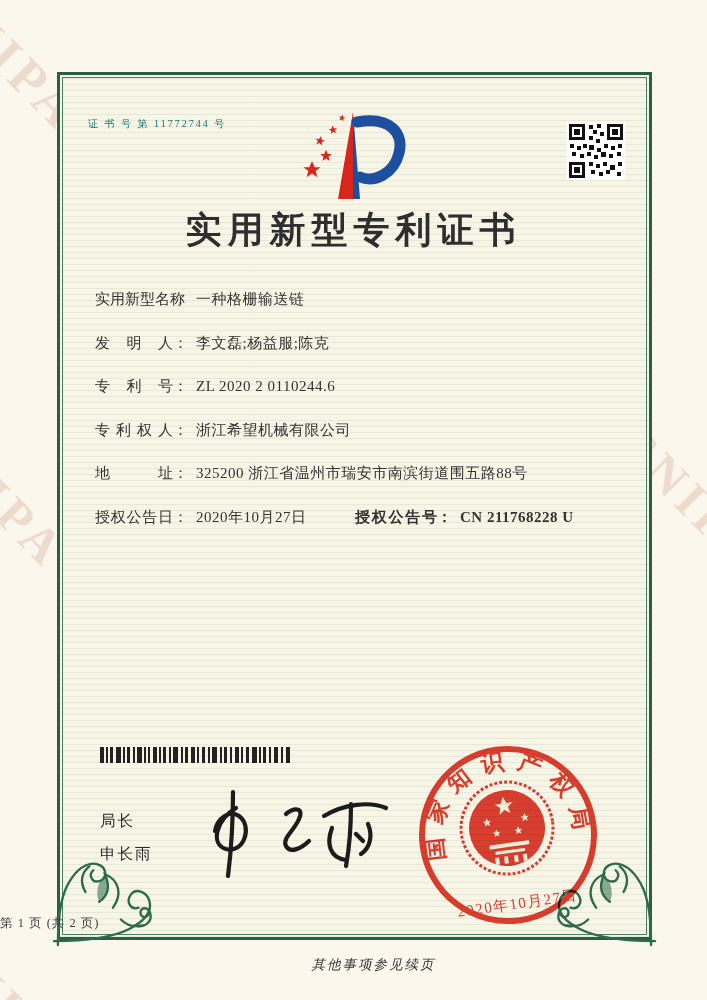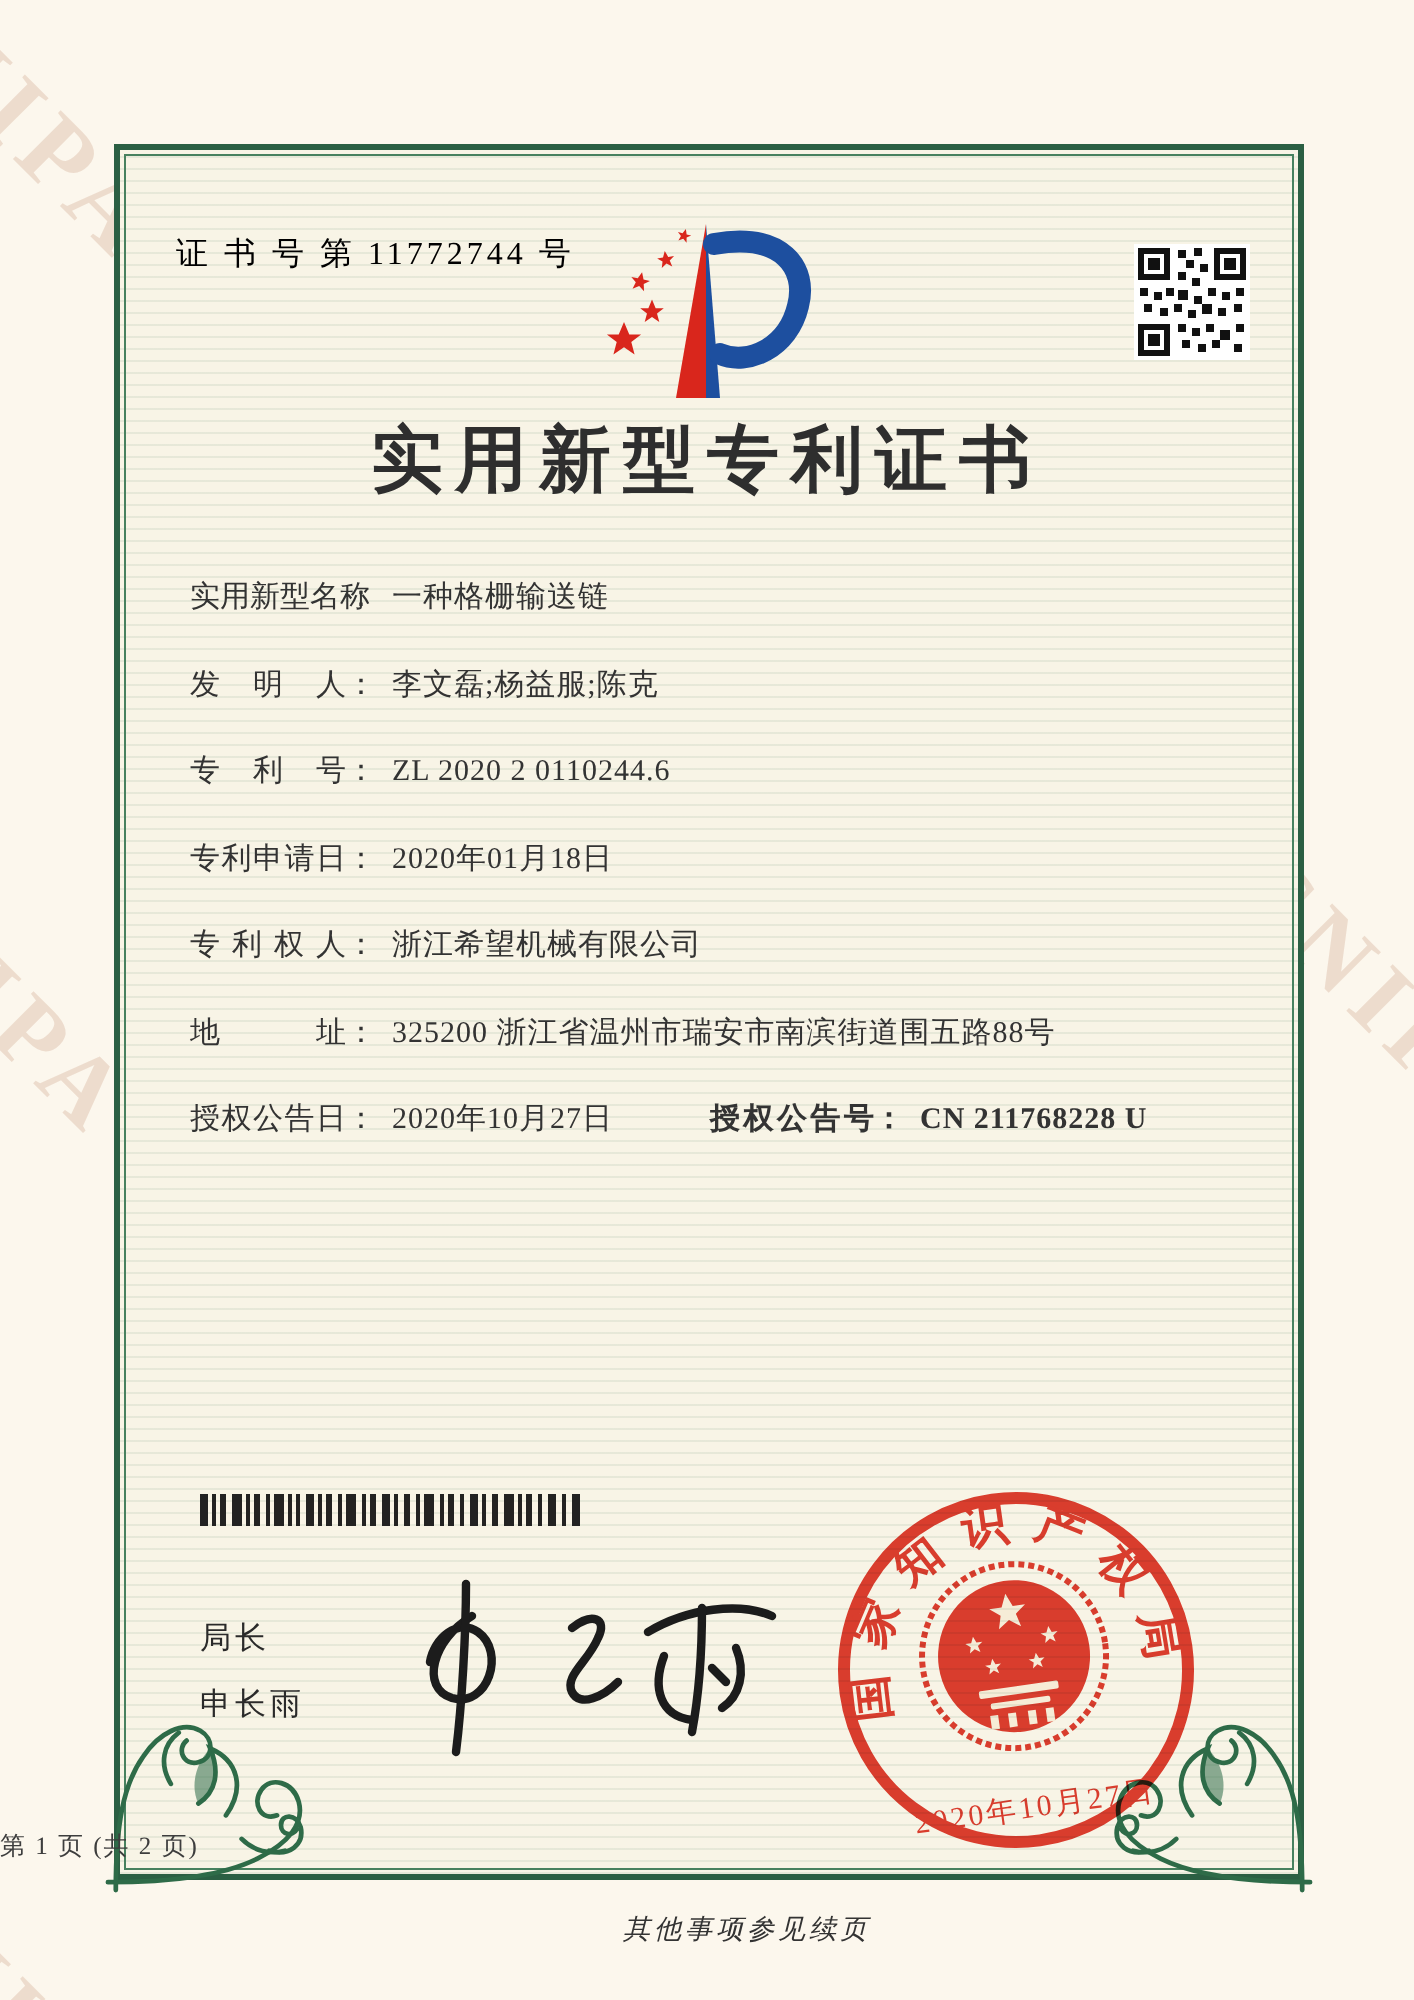--- a/index.html
+++ b/index.html
@@ -14,42 +14,42 @@
          border:3px solid #2b5f43;
          background:
            repeating-linear-gradient(0deg, rgba(140,170,145,0.16) 0 1px, rgba(0,0,0,0) 1px 6px),
            #f8f4e6;}
   .frame .inner{position:absolute;left:2px;top:2px;right:2px;bottom:2px;
                 border:1px solid #47815f;}
   .corner{position:absolute;width:118px;height:118px;}
   .corner.bl{left:-8px;bottom:-10px;transform:scaleX(-1);}
   .corner.br{right:-8px;bottom:-10px;}
   
-  .certno{position:absolute;left:88px;top:117px;font-size:16px;letter-spacing:2px;color:#000000;}
+  .certno{position:absolute;left:88px;top:117px;font-size:10px;letter-spacing:2px;color:#0f766e;}
   .logo{position:absolute;left:296px;top:108px;}
   .qr{position:absolute;left:567px;top:122px;}
   .title{position:absolute;left:0;top:206px;width:707px;text-align:center;
          font-size:36px;font-weight:bold;letter-spacing:6px;color:#2e2e2e;}
   
   .fields{position:absolute;left:95px;top:291px;width:530px;display:flex;
           flex-direction:column;gap:27.5px;font-size:15px;line-height:16px;color:#333;}
   .frow{position:relative;white-space:nowrap;}
   .flabel{display:inline-block;width:78px;text-align:justify;text-align-last:justify;
           vertical-align:top;}
   .fcolon{display:inline-block;margin-right:8px;}
   .fvalue{letter-spacing:0.5px;}
   .pair2{position:absolute;left:260px;top:0;font-weight:bold;}
   
   .body-text{position:absolute;left:95px;top:582px;width:522px;font-size:14.5px;
              line-height:27.5px;color:#3b3b3b;font-style:italic;}
   .body-text p{margin:0;text-indent:2em;}
   
   .barcode{position:absolute;left:100px;top:747px;}
   
-  .signer{position:absolute;left:100px;top:804px;font-family:Liberation Mono, monospace;
+  .signer{position:absolute;left:100px;top:804px;font-family:Liberation Serif, serif;
           font-size:15.5px;color:#2a2a2a;letter-spacing:2px;line-height:33px;}
   .signature{position:absolute;left:198px;top:786px;}
   
   .seal{position:absolute;left:413px;top:740px;transform:rotate(-8deg);opacity:0.9;
         mix-blend-mode:multiply;}
   
   .pageinfo{position:absolute;left:0;top:915px;width:707px;
             font-size:12.5px;letter-spacing:1px;color:#3d3d3d;}
   .footnote{position:absolute;left:0;top:956px;width:707px;text-align:center;
             font-size:13.5px;font-style:italic;letter-spacing:2px;color:#333;padding-left:20px;}
@@ -156,23 +156,20 @@
     <div class="frow">
       <span class="flabel">实用新型名称</span><span class="fcolon">：</span><span class="fvalue">一种格栅输送链</span>
     </div>
     <div class="frow">
       <span class="flabel">发明人</span><span class="fcolon">：</span><span class="fvalue">李文磊;杨益服;陈克</span>
     </div>
     <div class="frow">
       <span class="flabel">专利号</span><span class="fcolon">：</span><span class="fvalue">ZL 2020 2 0110244.6</span>
     </div>
     <div class="frow">
-      <span class="flabel">专利申请日</span><span class="fcolon">：</span><span class="fvalue">2020年01月18日</span>
-    </div>
-    <div class="frow">
       <span class="flabel">专利权人</span><span class="fcolon">：</span><span class="fvalue">浙江希望机械有限公司</span>
     </div>
     <div class="frow">
       <span class="flabel">地址</span><span class="fcolon">：</span><span class="fvalue">325200 浙江省温州市瑞安市南滨街道围五路88号</span>
     </div>
     <div class="frow">
       <span class="flabel">授权公告日</span><span class="fcolon">：</span><span class="fvalue">2020年10月27日</span>
       <span class="pair2">
         <span class="flabel" style="width:82px;">授权公告号</span><span class="fcolon">：</span><span class="fvalue">CN 211768228 U</span>
       </span>

